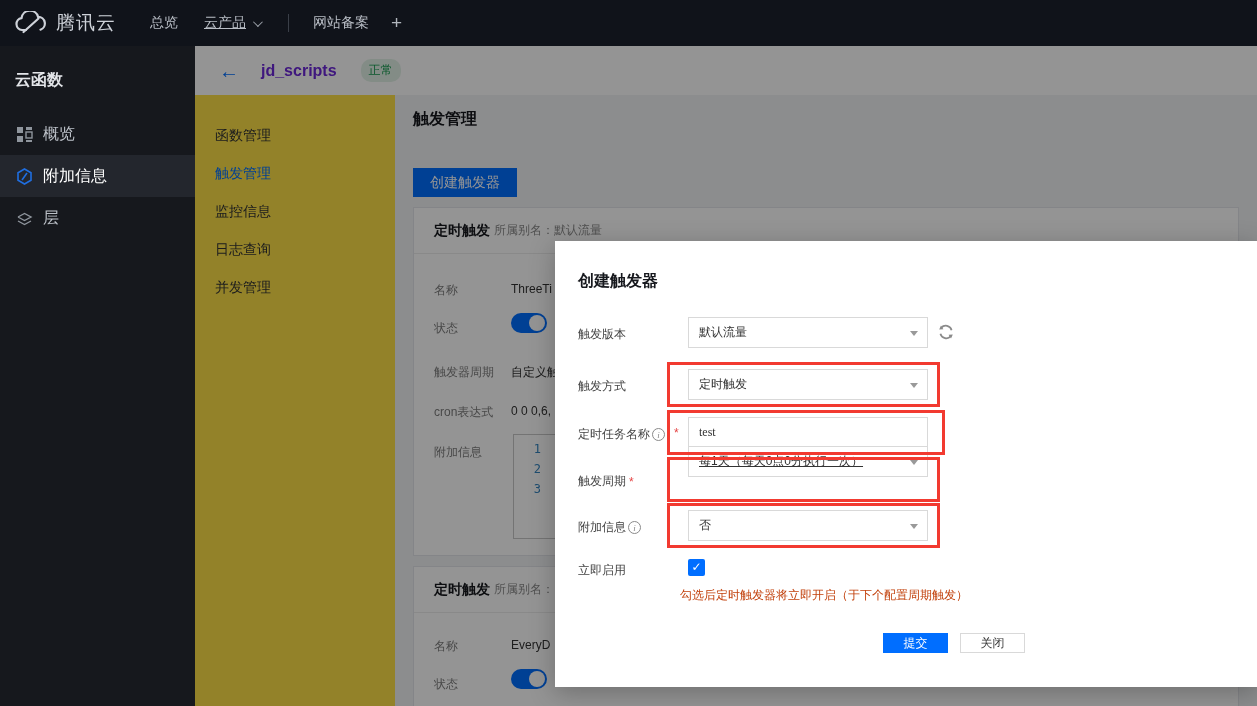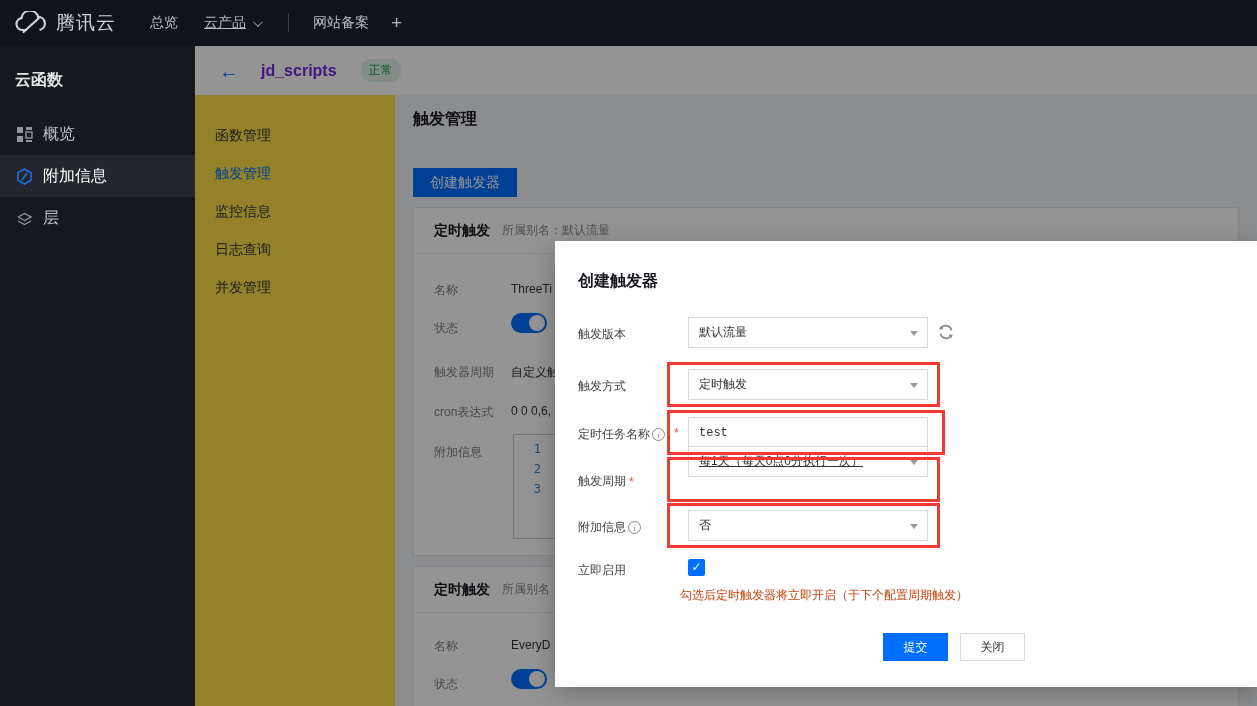--- a/index.html
+++ b/index.html
@@ -38,45 +38,45 @@
 
   .main { position:absolute; left:200px; top:49px; width:862px; height:611px; background:#f2f3f5; overflow:hidden; }
   .page-title { position:absolute; left:18px; top:14px; font-size:16px; font-weight:bold; color:#16181d; }
   .create-btn { position:absolute; left:18px; top:73px; width:104px; height:29px; background:#006eff; color:#fff; font-size:14px; border:none; cursor:pointer; }
 
   .card { position:absolute; left:18px; width:826px; background:#fff; border:1px solid #e4e6eb; }
   .card1 { top:112px; height:349px; }
   .card2 { top:471px; height:235px; }
   .card-head { height:46px; border-bottom:1px solid #ececec; display:flex; align-items:center; padding-left:20px; }
   .card-title { font-size:14px; font-weight:bold; color:#16181d; }
-  .card-sub { font-size:12px; color:#8a8a8a; margin-left:12px; }
+  .card-sub { font-size:12px; color:#8a8a8a; margin-left:4px; }
   .f-label { position:absolute; left:20px; font-size:12px; color:#7e7e7e; }
   .f-value { position:absolute; left:97px; font-size:12px; color:#333; white-space:nowrap; }
   .toggle { position:absolute; left:97px; width:36px; height:20px; border-radius:10px; background:#006eff; cursor:pointer; }
   .toggle .knob { position:absolute; right:2px; top:2px; width:16px; height:16px; border-radius:50%; background:#fff; }
   .code-box { position:absolute; left:99px; top:226px; width:240px; height:105px; border:1px solid #c9c9c9; background:#fff; display:flex; }
   .code-gutter { width:32px; padding:4px 5px 0 0; text-align:right; font-family:"DejaVu Sans Mono","Liberation Mono",monospace; font-size:12px; color:#3585c0; line-height:20px; }
 
   
   .overlay { position:absolute; left:0; top:0; width:1062px; height:660px; background:rgba(0,0,0,0.42); z-index:50; }
 
   
   .modal { position:absolute; left:360px; top:195px; width:702px; height:446px; background:#fff; z-index:100; box-shadow:0 6px 24px rgba(0,0,0,0.25); }
   .modal-title { position:absolute; left:23px; top:30px; font-size:16px; font-weight:bold; color:#16181d; }
   .m-label { position:absolute; left:23px; font-size:12px; color:#444; display:flex; align-items:center; }
   .m-select, .m-input { position:absolute; left:133px; width:240px; height:31px; border:1px solid #d9d9d9; background:#fff; font-size:12px; color:#333; line-height:29px; padding:0 24px 0 10px; cursor:pointer; white-space:nowrap; overflow:hidden; }
-  .m-input { cursor:text; font-family:Liberation Mono, monospace; }
+  .m-input { cursor:text; font-family:Liberation Serif, serif; }
   .sel-caret { position:absolute; right:9px; top:13px; width:0; height:0; border-left:4px solid transparent; border-right:4px solid transparent; border-top:5px solid #999; }
   .info-i { display:inline-block; width:13px; height:13px; border:1px solid #8a8a8a; border-radius:50%; font-size:9px; line-height:12px; text-align:center; color:#8a8a8a; margin-left:2px; font-style:italic; font-family:"Liberation Serif",serif; }
   .req { color:#e54545; margin-left:3px; font-size:12px; }
   .req-in { position:absolute; left:119px; font-size:12px; color:#e54545; }
   .hl-box { position:absolute; border:3px solid #f23a30; z-index:110; pointer-events:none; }
   .m-check { position:absolute; left:133px; top:318px; width:17px; height:17px; background:#006eff; border-radius:2px; color:#fff; font-size:12px; line-height:17px; text-align:center; cursor:pointer; }
   .m-helper { position:absolute; left:125px; top:346px; font-size:12px; color:#c2410c; }
-  .m-btn { position:absolute; top:392px; width:65px; height:28px; font-size:12px; cursor:pointer; border:none; }
+  .m-btn { position:absolute; top:392px; width:65px; height:20px; font-size:12px; cursor:pointer; border:none; }
   .btn-submit { left:328px; background:#006eff; color:#fff; }
   .btn-close { left:405px; background:#fff; color:#333; border:1px solid #d9d9d9; }
   .refresh { position:absolute; left:381px; top:81px; cursor:pointer; }
 </style>
 </head>
 <body>
 
 <div class="navbar">
   <span class="nav-logo">
     <svg width="34" height="24" viewBox="0 0 34 24">

